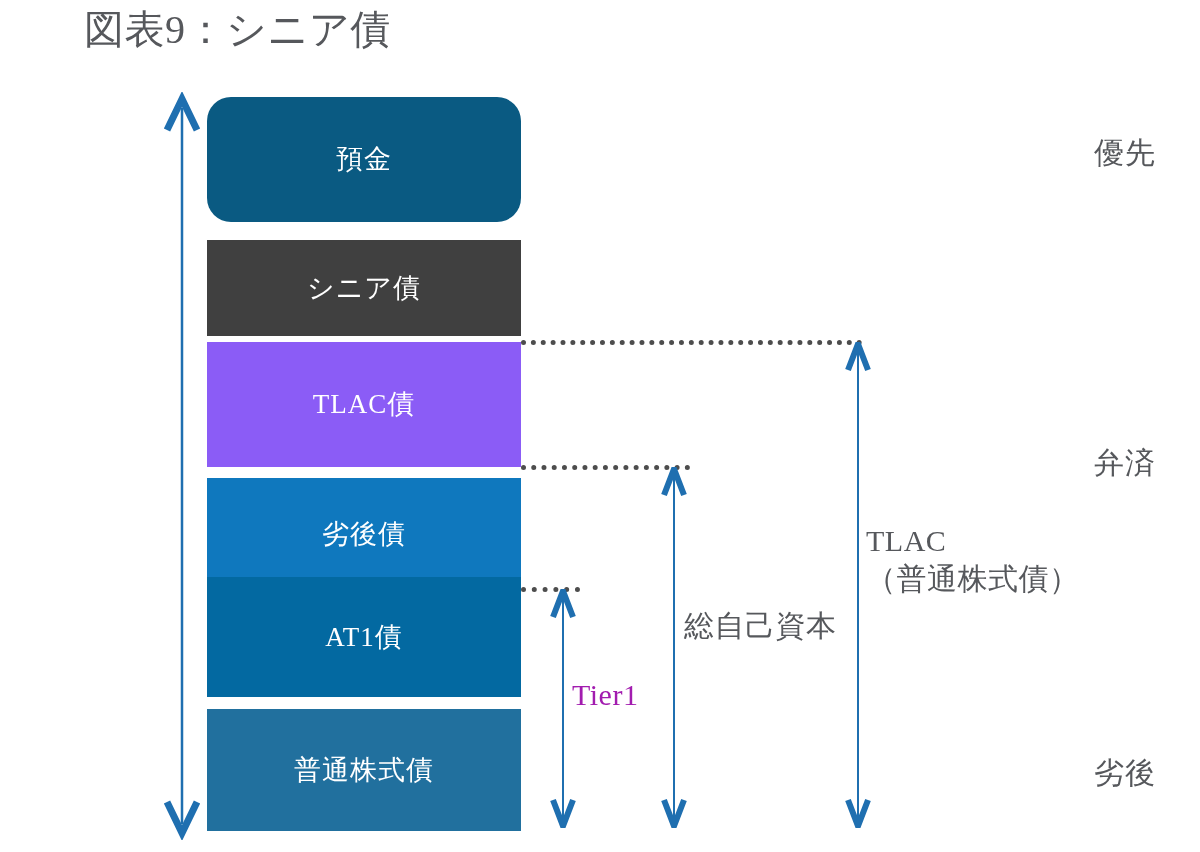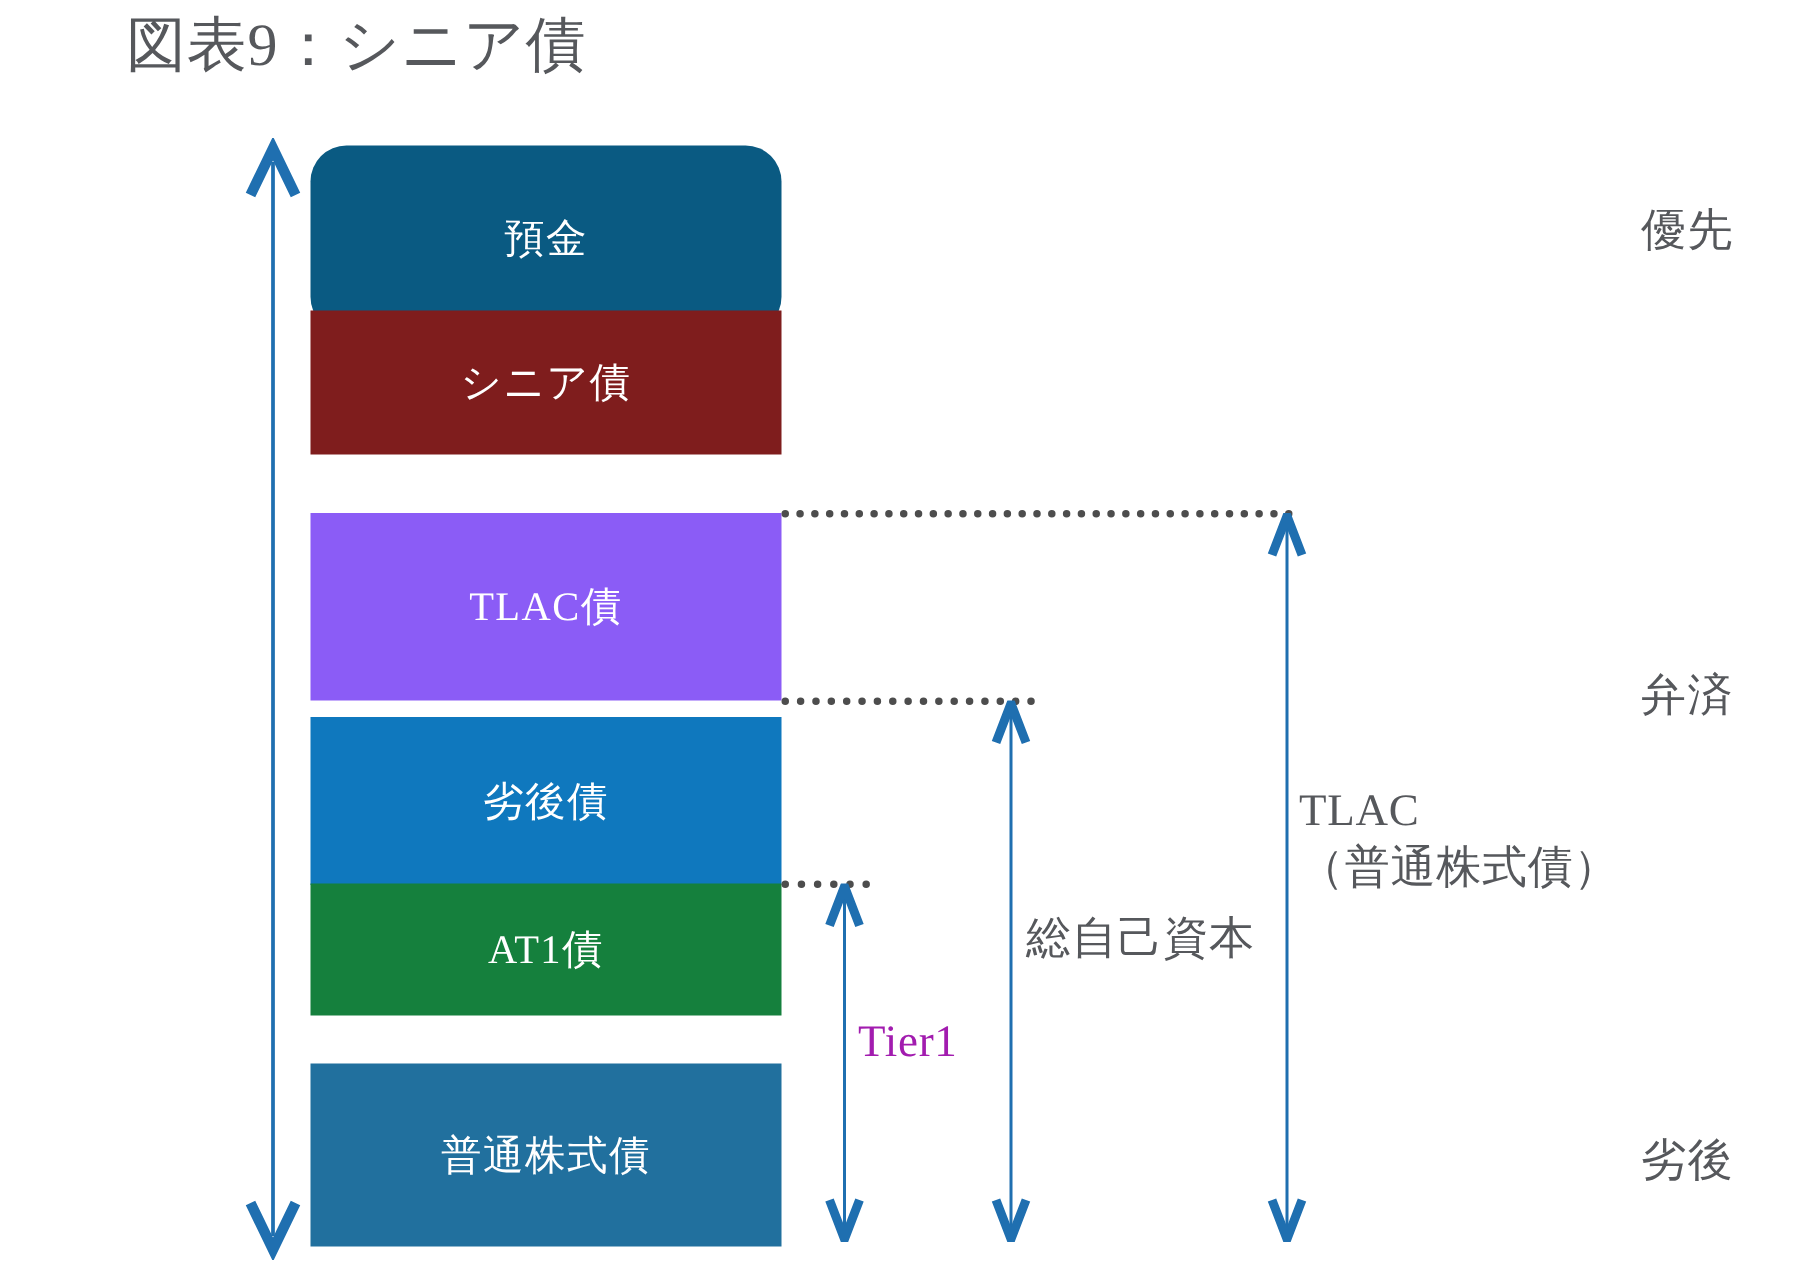--- a/index.html
+++ b/index.html
@@ -103,30 +103,30 @@
   </div>
 
   <div class="axis-tier-label" style="top:133px;">優先</div>
   <div class="axis-tier-label" style="top:443px;">弁済</div>
   <div class="axis-tier-label" style="top:753px;">劣後</div>
 
   <div id="bar-stack">
     <div class="bar-seg" id="seg-0" style="top: 0px; height: 125px; background: rgb(10, 90, 130); border-radius: 24px;">
       <span class="bar-seg-label">預金</span>
     </div>
-    <div class="bar-seg" id="seg-1" style="top: 110px; height: 96px; background: #7f1d1d;">
+    <div class="bar-seg" id="seg-1" style="top: 143px; height: 96px; background: #404040;">
       <span class="bar-seg-label">シニア債</span>
     </div>
     <div class="bar-seg" id="seg-2" style="top: 245px; height: 125px; background: #8b5cf6;">
       <span class="bar-seg-label">TLAC債</span>
     </div>
     <div class="bar-seg" id="seg-3" style="top: 381px; height: 112px; background: rgb(15, 120, 190);">
       <span class="bar-seg-label">劣後債</span>
     </div>
-    <div class="bar-seg" id="seg-4" style="top: 492px; height: 88px; background: #15803d;">
+    <div class="bar-seg" id="seg-4" style="top: 480px; height: 120px; background: #0369a1;">
       <span class="bar-seg-label">AT1債</span>
     </div>
     <div class="bar-seg" id="seg-5" style="top: 612px; height: 122px; background: rgb(33, 112, 158);">
       <span class="bar-seg-label">普通株式債</span>
     </div>
   </div>
 
   <div class="leader-line" id="leader-0" style="left: 521px; top: 587px; width: 59px; border-top-color: rgb(77, 77, 77);"></div>
   <div class="leader-line" id="leader-1" style="left: 521px; top: 465px; width: 169px; border-top-color: rgb(77, 77, 77);"></div>
   <div class="leader-line" id="leader-2" style="left: 521px; top: 340px; width: 341px; border-top-color: rgb(77, 77, 77);"></div>

